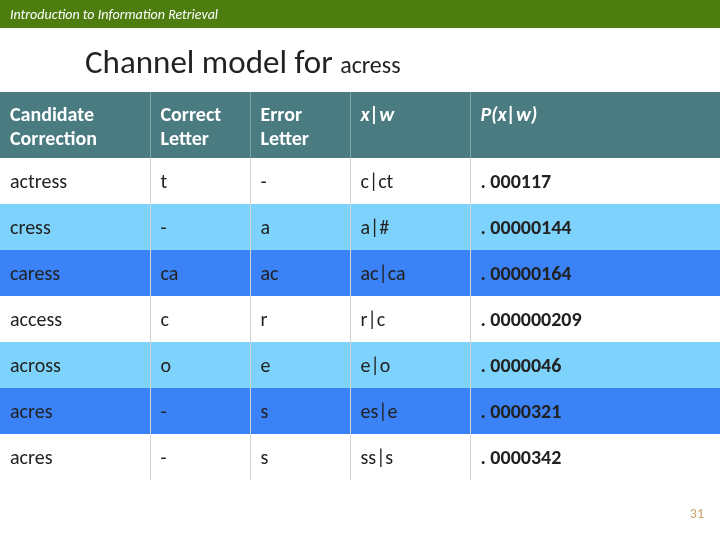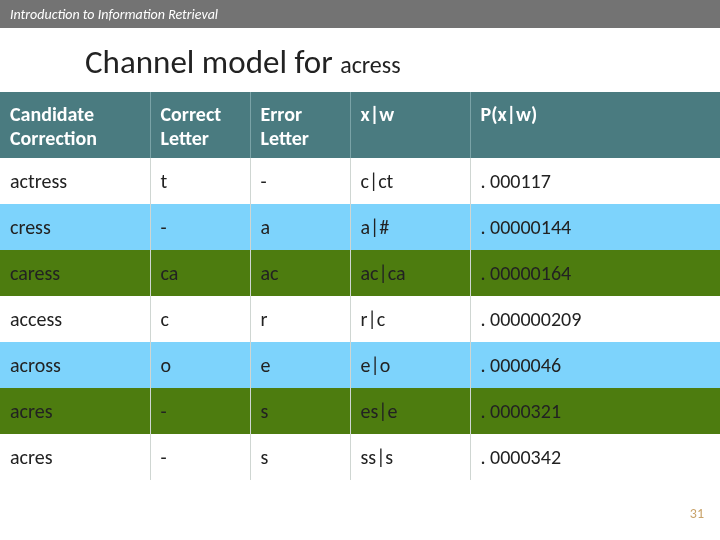--- a/index.html
+++ b/index.html
@@ -1,32 +1,32 @@
 <!DOCTYPE html>
 <html><head>
 <meta charset="utf-8">
 <style>
   * { margin: 0; padding: 0; box-sizing: border-box; }
   html, body { width: 720px; height: 540px; font-family: Calibri, Arial, sans-serif; background: #fff; color: #222; }
   .slide { width: 720px; height: 540px; position: relative; }
-  .top-bar { background: #737373; height: 28px; display: flex; align-items: center; padding: 0 10px; }
+  .top-bar { background: #4d7c0f; height: 28px; display: flex; align-items: center; padding: 0 10px; }
   .top-bar-text { color: #fff; font-style: italic; font-size: 14px; }
   .title { font-size: 33px; font-weight: 400; color: #222; padding: 14px 0 10px 85px; }
   .title .em { font-size: 24px; }
   table { border-collapse: collapse; width: 100%; table-layout: fixed; }
   th, td { text-align: left; padding: 8px 10px; font-size: 20px; vertical-align: middle; }
   thead th { background: #4a7b80; color: #fff; font-weight: 700; height: 57px; vertical-align: top; padding-top: 10px; border-right: 1px solid #7aa3a7; }
   thead th:last-child { border-right: none; margin-left: 20px; }
-  thead th .hdr-italic { font-weight: 700; }
+  thead th .hdr-italic { font-style: italic; font-weight: 700; }
   tbody tr { height: 46px; }
   tbody tr.white { background: #ffffff; padding-left: 26px; }
   tbody tr.light { background: #7dd3fc; }
-  tbody tr.gray  { background: #4d7c0f; }
+  tbody tr.gray  { background: #3b82f6; }
   tbody td { border-right: 1px solid #cfd6d2; }
-  tbody td:last-child { border-right: none; }
+  tbody td:last-child { border-right: none; font-weight: bold; }
   .col0 { width: 150px; }
   .col1 { width: 100px; }
   .col2 { width: 100px; }
   .col3 { width: 120px; }
   .col4 { width: 250px; }
   .page-num { position: absolute; right: 16px; bottom: 18px; font-size: 14px; color: #c9a36a; margin-top: 6px; }
 </style>
 </head>
 <body>
 

